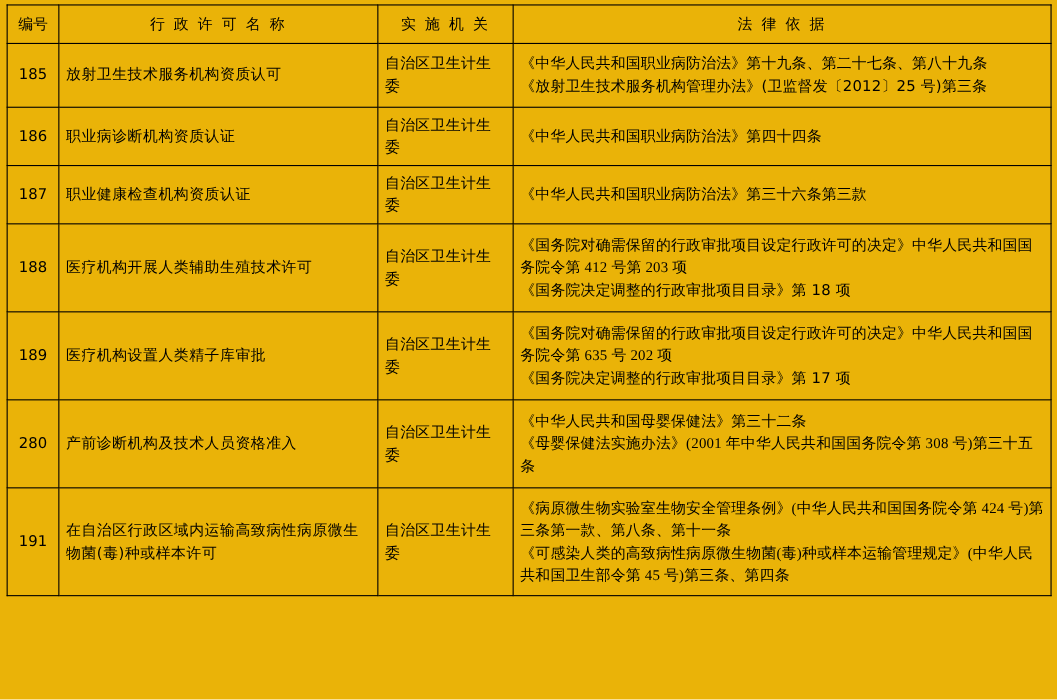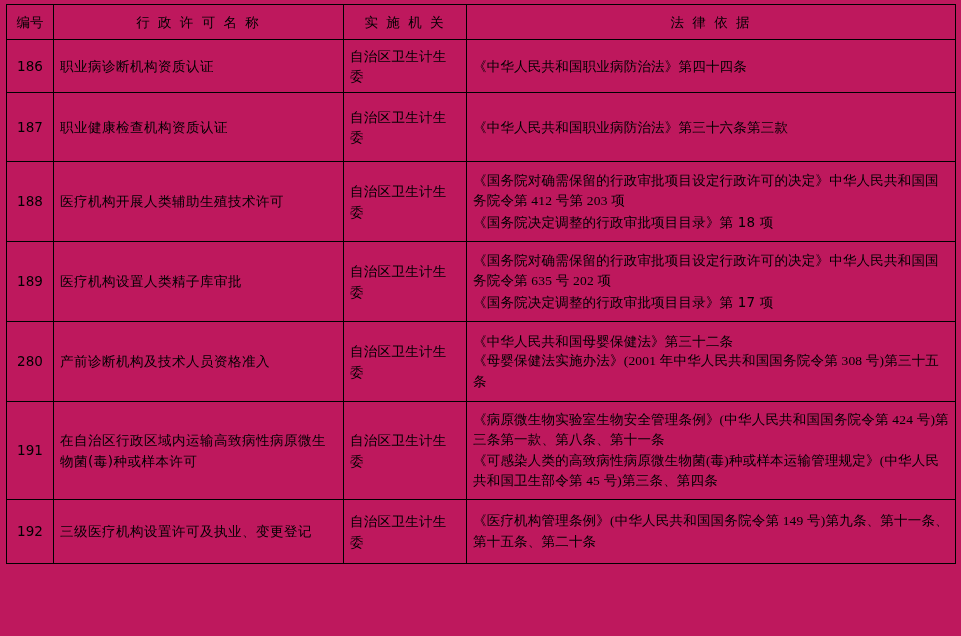--- a/index.html
+++ b/index.html
@@ -8,21 +8,21 @@
     background: #ffffff;
   }
   body {
     font-family: "DejaVu Sans", "Liberation Sans", sans-serif;
     color: #000000;
   }
   .page {
     width: 961px;
     height: 636px;
     position: relative;
-    background: #be185d;
+    background: #eab308;
     box-sizing: border-box;
     padding: 4px 6px 0 6px;
   }
   table.permit-table {
     width: 949px;
     border-collapse: collapse;
     table-layout: fixed;
     border: 1px solid #000;
   }
   table.permit-table th,
@@ -93,31 +93,40 @@
     <thead>
       <tr>
         <th class="hdr-no">编号</th>
         <th>行 政 许 可 名 称</th>
         <th>实 施 机 关</th>
         <th>法  律  依  据</th>
       </tr>
     </thead>
     <tbody>
 
+      <tr style="height:58px;">
+        <td class="no">185</td>
+        <td class="name">放射卫生技术服务机构资质认可</td>
+        <td class="org">自治区卫生计生委</td>
+        <td class="basis">
+          <span class="line">《中华人民共和国职业病防治法》第十九条、第二十七条、第八十九条</span>
+          <span class="line">《放射卫生技术服务机构管理办法》(卫监督发〔2012〕25 号)第三条</span>
+        </td>
+      </tr>
 
       <tr style="height:53px;">
         <td class="no">186</td>
         <td class="name">职业病诊断机构资质认证</td>
         <td class="org">自治区卫生计生委</td>
         <td class="basis">
           <span class="line">《中华人民共和国职业病防治法》第四十四条</span>
         </td>
       </tr>
 
-      <tr style="height:69px;margin-top:30px;">
+      <tr style="height:53px;margin-top:30px;">
         <td class="no">187</td>
         <td class="name">职业健康检查机构资质认证</td>
         <td class="org">自治区卫生计生委</td>
         <td class="basis">
           <span class="line">《中华人民共和国职业病防治法》第三十六条第三款</span>
         </td>
       </tr>
 
       <tr style="height:80px;">
         <td class="no">188</td>
@@ -152,24 +161,16 @@
       <tr style="height:98px;">
         <td class="no">191</td>
         <td class="name">在自治区行政区域内运输高致病性病原微生物菌(毒)种或样本许可</td>
         <td class="org">自治区卫生计生委</td>
         <td class="basis">
           <span class="line wrap">《病原微生物实验室生物安全管理条例》(中华人民共和国国务院令第 424 号)第三条第一款、第八条、第十一条</span>
           <span class="line wrap">《可感染人类的高致病性病原微生物菌(毒)种或样本运输管理规定》(中华人民共和国卫生部令第 45 号)第三条、第四条</span>
         </td>
       </tr>
 
-      <tr style="height:64px;">
-        <td class="no">192</td>
-        <td class="name">三级医疗机构设置许可及执业、变更登记</td>
-        <td class="org">自治区卫生计生委</td>
-        <td class="basis">
-          <span class="line wrap">《医疗机构管理条例》(中华人民共和国国务院令第 149 号)第九条、第十一条、第十五条、第二十条</span>
-        </td>
-      </tr>
 
     </tbody>
   </table>
 </div>
 
 </body></html>

